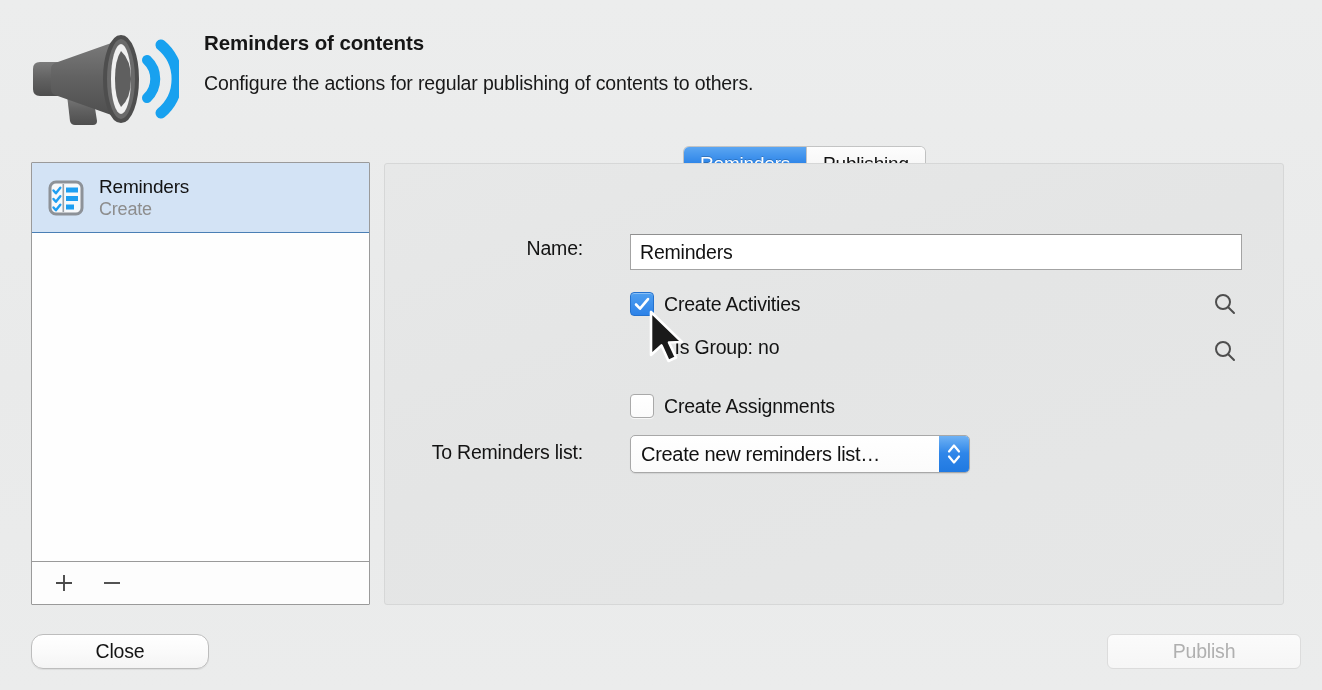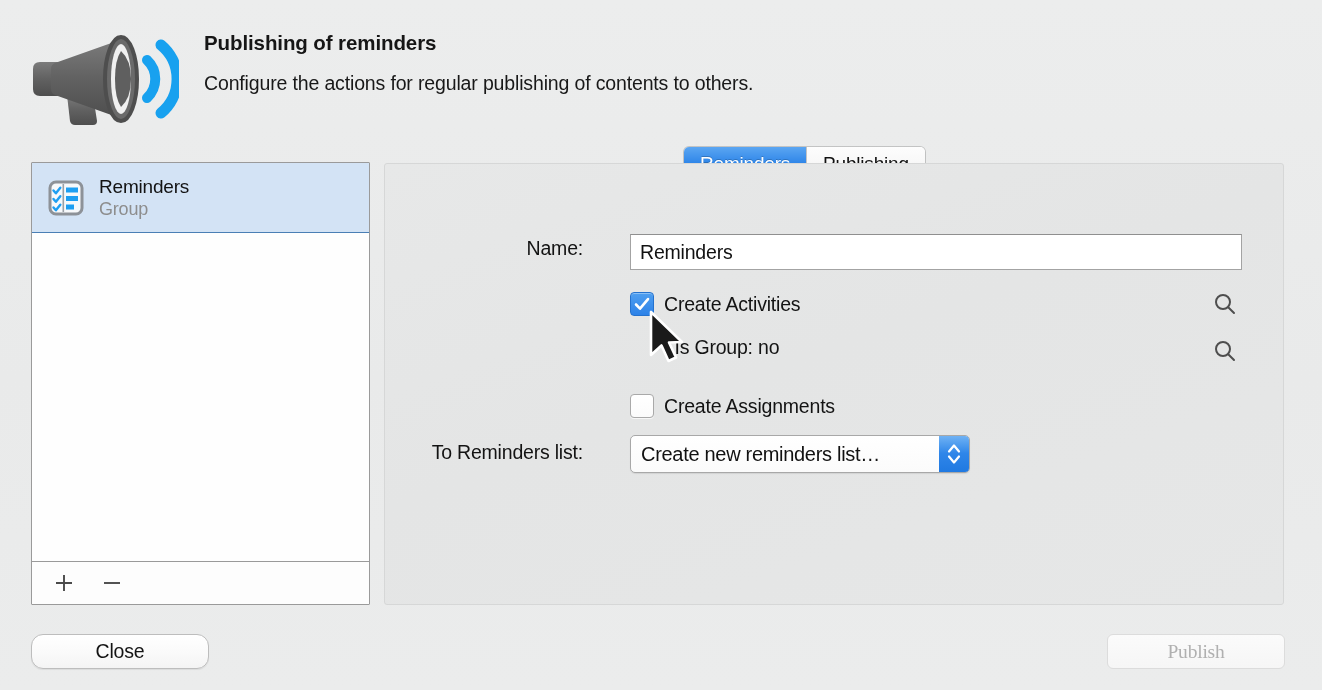--- a/index.html
+++ b/index.html
@@ -193,25 +193,25 @@
     background: linear-gradient(180deg, #ffffff 0%, #fafafa 55%, #f4f4f4 100%);
     border: 1px solid #bdbdbd;
     border-radius: 12px;
     box-shadow: 0 1px 1px rgba(0,0,0,0.07);
     font-family: "Liberation Sans", sans-serif;
     font-size: 19.5px; color: #141414; letter-spacing: -0.2px;
     cursor: default;
   }
   #publish-button {
     position: absolute; left: 1107px; top: 634px;
-    width: 178px; height: 35px;
+    width: 194px; height: 35px;
     background: linear-gradient(180deg, #fbfbfb 0%, #f6f6f6 100%);
     border: 1px solid #dcdcdc;
     border-radius: 6px;
-    font-family: Liberation Serif, serif;
+    font-family: Liberation Sans, sans-serif;
     font-size: 19.5px; color: #b0b0b0; letter-spacing: -0.2px;
     cursor: default;
   }
 
   
   #cursor {
     position: absolute; left: 648px; top: 310px;
     width: 44px; height: 58px; pointer-events: none;
   }
 </style>
@@ -238,21 +238,21 @@
 
       <ellipse cx="94" cy="46" rx="16" ry="42" fill="#6a6a6a" stroke="#4e4e4e" stroke-width="4"></ellipse>
       <ellipse cx="94" cy="46" rx="10" ry="35" fill="#f0f0f0"></ellipse>
       <path d="M94,18 q10,9 10,28 q0,19 -10,28 q-6,-9 -6,-28 q0,-19 6,-28 z" fill="#5f5f5f"></path>
 
       <path d="M120,27 a26,26 0 0 1 0,38" fill="none" stroke="#18a1ef" stroke-width="10" stroke-linecap="round"></path>
       <path d="M134,12 a44,44 0 0 1 0,68" fill="none" stroke="#18a1ef" stroke-width="11" stroke-linecap="round"></path>
     </svg>
   </div>
 
-  <div id="header-title">Publishing of reminders</div>
+  <div id="header-title">Reminders of contents</div>
   <div id="header-subtitle">Configure the actions for regular publishing of contents to others.</div>
 </div>
 
 <div id="sidebar">
   <div id="sidebar-scroll">
 
     <div class="sidebar-row">
       <div class="sidebar-row-icon">
         <svg width="38" height="38" viewBox="0 0 38 38">
           <rect x="3" y="3" width="32" height="32" rx="6" ry="6" fill="#f7f9fb" stroke="#8d9298" stroke-width="3"></rect>
@@ -260,21 +260,21 @@
           <path d="M6.5,11.5 l2.4,2.8 l4.4,-5.6" fill="none" stroke="#1e9ff2" stroke-width="2.4" stroke-linecap="round" stroke-linejoin="round"></path>
           <path d="M6.5,20 l2.4,2.8 l4.4,-5.6" fill="none" stroke="#1e9ff2" stroke-width="2.4" stroke-linecap="round" stroke-linejoin="round"></path>
           <path d="M6.5,28.5 l2.4,2.8 l4.4,-5.6" fill="none" stroke="#1e9ff2" stroke-width="2.4" stroke-linecap="round" stroke-linejoin="round"></path>
           <rect x="19" y="8.5" width="12" height="5" fill="#1e9ff2"></rect>
           <rect x="19" y="17" width="12" height="5" fill="#1e9ff2"></rect>
           <rect x="19" y="25.5" width="8" height="5" fill="#1e9ff2"></rect>
         </svg>
       </div>
       <div class="sidebar-row-text">
         <span class="sidebar-row-title">Reminders</span>
-        <span class="sidebar-row-sub">Group</span>
+        <span class="sidebar-row-sub">Create</span>
       </div>
     </div>
 
   </div>
 
   <div id="sidebar-toolbar">
     <div class="tb-btn">
       <svg width="22" height="22" viewBox="0 0 22 22">
         <path d="M11,3 L11,19 M3,11 L19,11" stroke="#4a4a4a" stroke-width="1.9" stroke-linecap="butt"></path>
       </svg>

